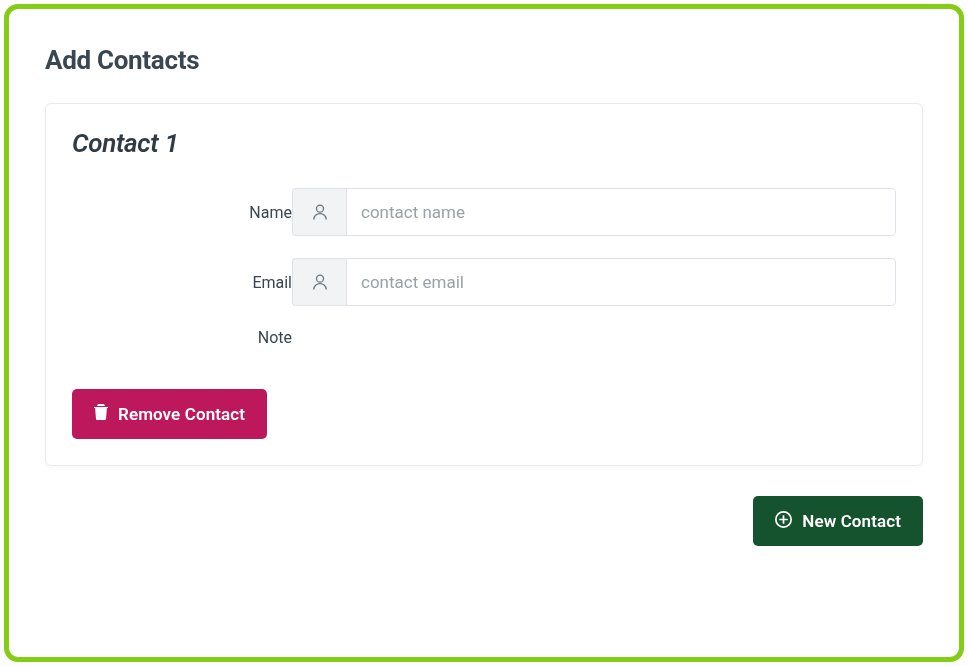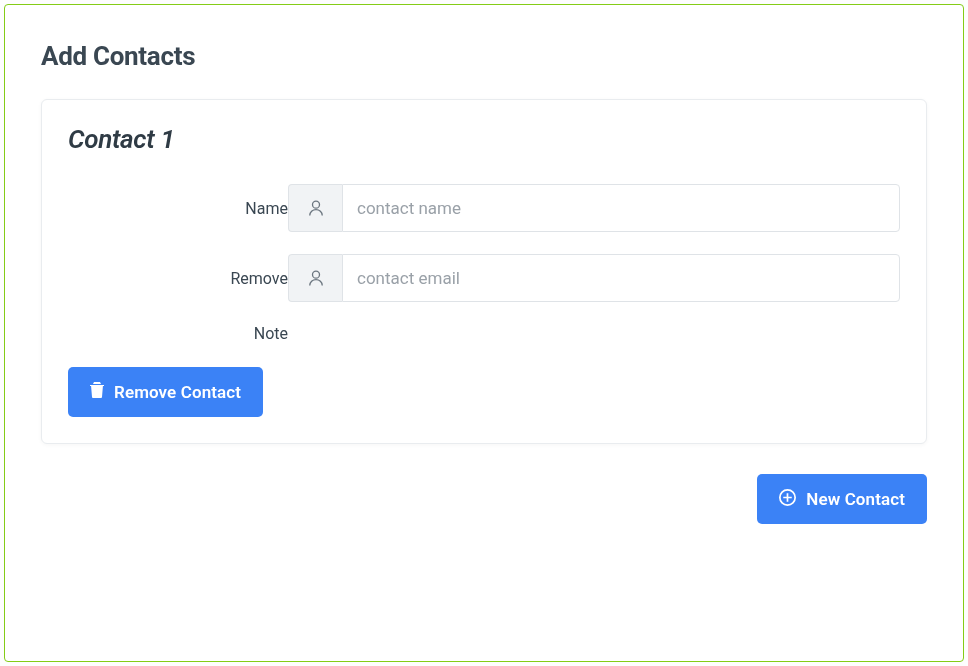--- a/index.html
+++ b/index.html
@@ -5,22 +5,22 @@
     * { box-sizing: border-box; margin: 0; padding: 0; }
     body {
       font-family: -apple-system, BlinkMacSystemFont, "Segoe UI", Roboto, "Helvetica Neue", Arial, sans-serif;
       background: #fdfdfd;
       width: 968px;
       height: 666px;
       padding: 0;
     }
     .outer-card {
       background: #fff;
-      border: 1px solid #84cc16;
-      border-radius: 4px;
+      border: 5px solid #84cc16;
+      border-radius: 14px;
       margin: 4px;
       padding: 36px 36px 30px 36px;
       width: 960px;
       min-height: 658px;
     }
     .page-title {
       color: #3a4752;
       font-size: 26px;
       font-weight: 700;
       letter-spacing: -0.3px;
@@ -101,35 +101,35 @@
       border-radius: 5px;
       padding: 0 22px;
       height: 50px;
       font-size: 17px;
       font-weight: 600;
       cursor: pointer;
       font-family: inherit;
       letter-spacing: 0.1px;
     }
     .btn-remove {
-      background: #3b82f6;
+      background: #be185d;
       color: #fff;
-      margin-top: 2px;
+      margin-top: 20px;
     }
     .btn-remove svg {
       width: 14px;
       height: 16px;
       fill: #fff;
     }
     .footer-actions {
       display: flex;
       justify-content: flex-end;
     }
     .btn-new {
-      background: #3b82f6;
+      background: #14532d;
       color: #fff;
     }
     .btn-new svg {
       width: 17px;
       height: 17px;
       fill: #fff;
     }
   </style>
 </head>
 <body>
@@ -150,21 +150,21 @@
               <circle cx="12" cy="8" r="4.2"></circle>
               <path d="M4.5 21c0-4.2 3.4-7 7.5-7s7.5 2.8 7.5 7"></path>
             </svg>
         </span>
         <input type="text" class="text-input" placeholder="contact name" style="">
       </div>
     </div>
 
     
     <div class="form-row">
-      <label class="form-label">Remove</label>
+      <label class="form-label">Email</label>
       <div class="input-group">
         <span class="input-addon">
           <svg viewBox="0 0 24 24">
               <circle cx="12" cy="8" r="4.2"></circle>
               <path d="M4.5 21c0-4.2 3.4-7 7.5-7s7.5 2.8 7.5 7"></path>
             </svg>
         </span>
         <input type="text" class="text-input" placeholder="contact email" style="">
       </div>
     </div>

